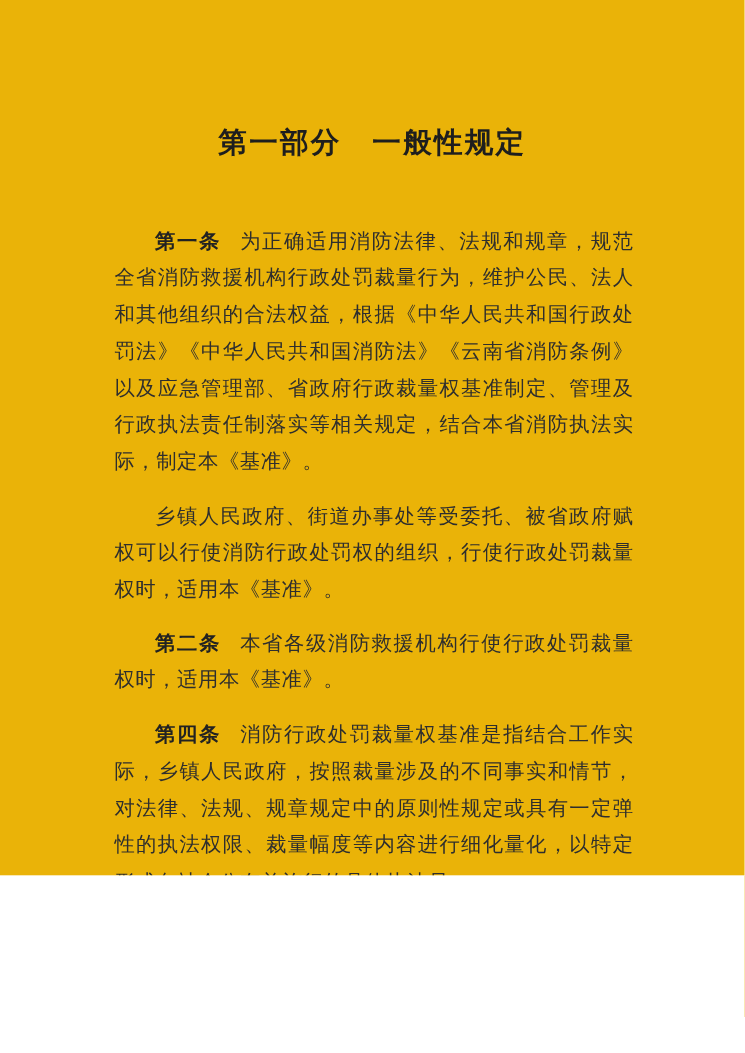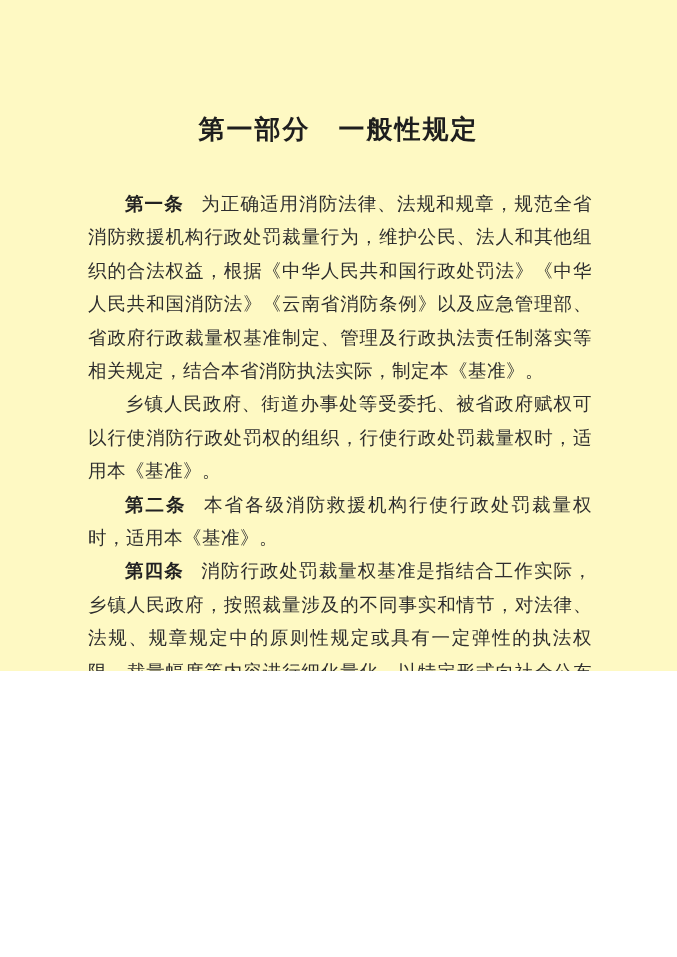--- a/index.html
+++ b/index.html
@@ -3,23 +3,23 @@
 <meta charset="utf-8">
 <style>
   html, body {
     margin: 0;
     padding: 0;
     background: #ffffff;
   }
   .sheet {
     position: relative;
     width: 677px;
-    height: 671px;
+    height: 796px;
     margin: 0 auto;
-    background: #fef9c3;
+    background: #eab308;
     overflow: hidden;
     font-family: "Liberation Serif", "DejaVu Serif", serif;
     color: #2e2e2e;
     box-sizing: border-box;
   }
   .doc-title {
     position: absolute;
     top: 112px;
     left: 0;
     width: 100%;
@@ -35,21 +35,21 @@
     position: absolute;
     top: 188px;
     left: 88px;
     width: 504px;
     font-size: 18.5px;
     line-height: 33.4px;
     text-align: justify;
     letter-spacing: 0.5px;
   }
   .para {
-    margin: 0;
+    margin: 16px;
     text-indent: 2em;
   }
   .article-label {
     font-weight: 700;
     color: #222222;
     margin-right: 0.95em;
   }
   .article-label:empty {
     margin-right: 0;
   }

